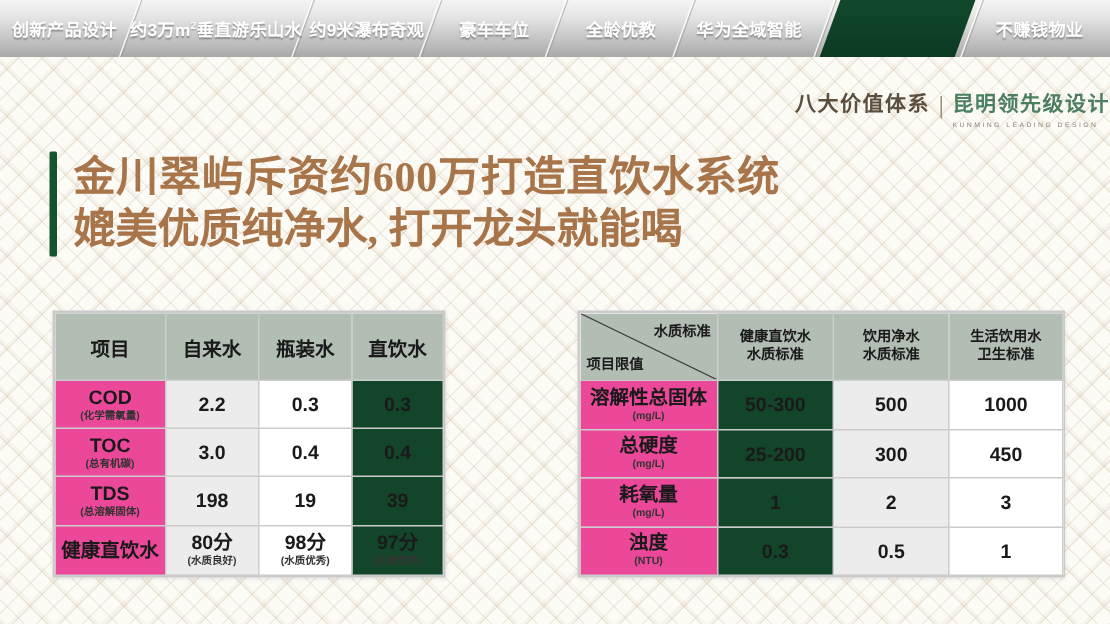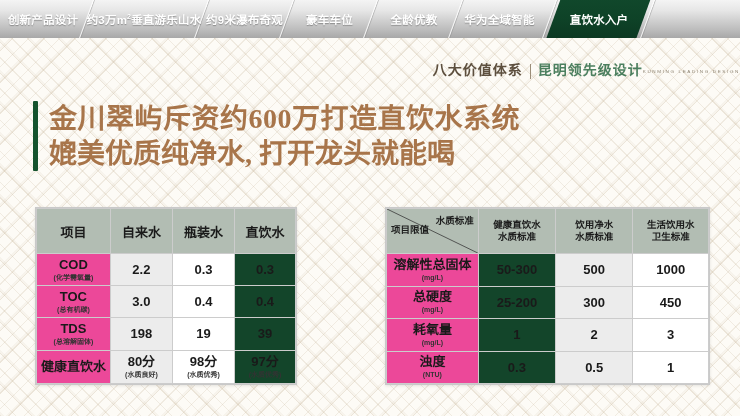--- a/index.html
+++ b/index.html
@@ -109,21 +109,22 @@
     line-height: 18px;
   }
   .brand-divider {
     width: 1px;
     height: 15px;
     background: #9b8d78;
     margin-top: 2px;
   }
   .brand-right {
     display: flex;
-    align-items: center;
+    flex-direction: column;
+    align-items: flex-start;
   }
   .brand-sub {
     font-family: "Liberation Serif", "DejaVu Serif", serif;
     font-size: 14px;
     font-weight: bold;
     color: #2e6b46;
     letter-spacing: 1px;
     line-height: 17px;
     opacity: 0.85;
   }
@@ -247,21 +248,21 @@
     position: absolute;
     right: 4px;
     top: 4px;
     font-size: 9.5px;
     font-weight: bold;
     color: #1c1c1c;
   }
   .diag-bl {
     position: absolute;
     left: 4px;
-    bottom: 17px;
+    bottom: 4px;
     font-size: 9.5px;
     font-weight: bold;
     color: #1c1c1c;
   }
 </style>
 </head>
 <body>
 
 <div class="slide">
 
@@ -287,22 +288,22 @@
     </div>
     <div class="nav-item" style="left:289px; width:81px;">
       <span>豪车车位</span>
     </div>
     <div class="nav-item" style="left:373px; width:82px;">
       <span>全龄优教</span>
     </div>
     <div class="nav-item" style="left:454px; width:91px;">
       <span>华为全域智能</span>
     </div>
-    <div class="nav-item active" style="left:555px; width:88px;">
-      <span>直饮水入户</span>
+    <div class="nav-item" style="left:650px; width:86px;">
+      <span>不赚钱物业</span>
     </div>
   </div>
 
   <div class="brand">
     <div class="brand-main">八大价值体系</div>
     <div class="brand-divider"></div>
     <div class="brand-right">
       <div class="brand-sub">昆明领先级设计</div>
       <div class="brand-latin">KUNMING LEADING DESIGN</div>
     </div>

